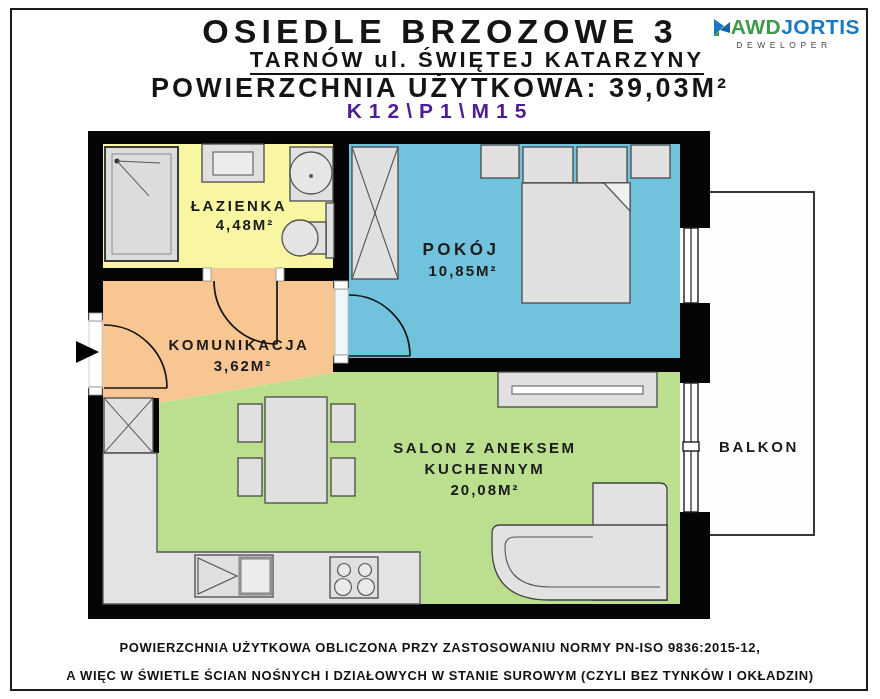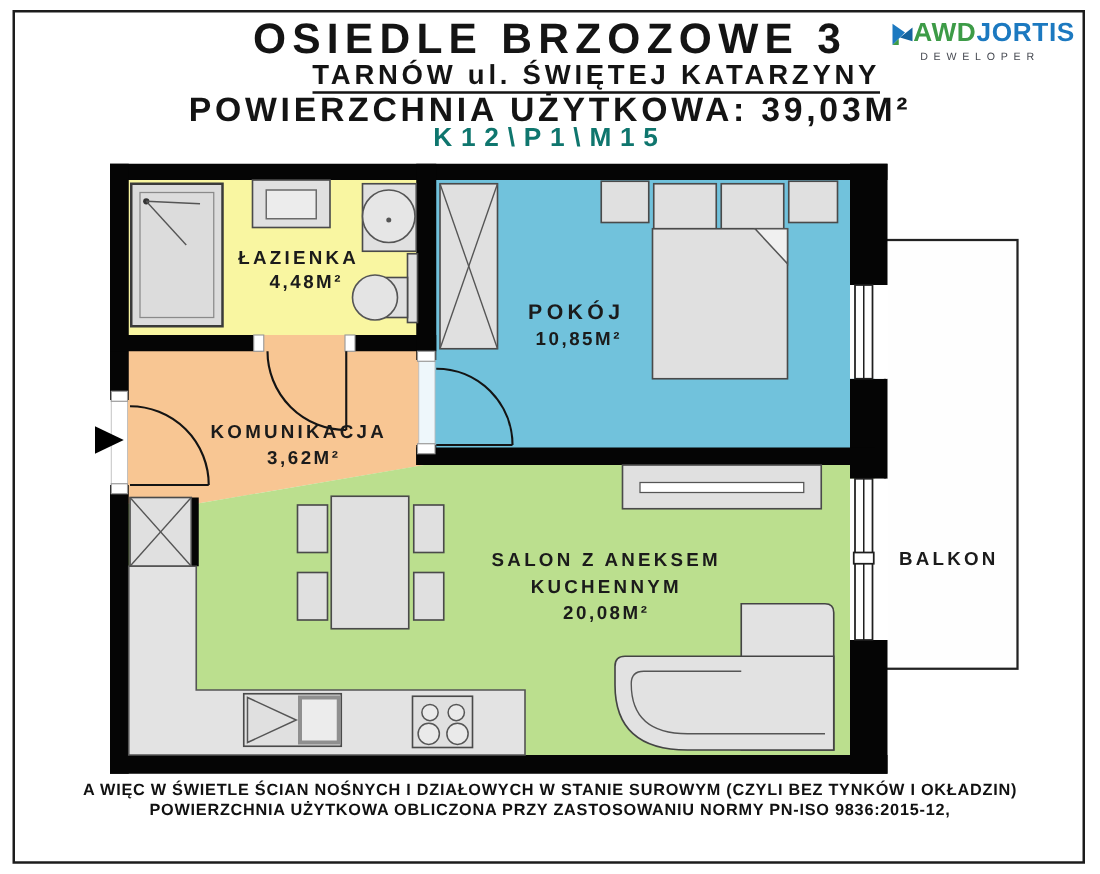--- a/index.html
+++ b/index.html
@@ -5,30 +5,30 @@
   html,body{margin:0;padding:0;background:#fff;}
   body{width:880px;height:699px;position:relative;overflow:hidden;
        font-family:"Liberation Sans", sans-serif;color:#141414;}
   .frame{position:absolute;left:10px;top:8px;width:854px;height:679px;
          border:2px solid #1c1c1c;background:#fff;}
   .hdr{position:absolute;left:0;width:880px;text-align:center;white-space:nowrap;}
   .title{top:12px;font-size:34px;font-weight:bold;letter-spacing:5px;}
   .subtitle{top:47px;font-size:22px;font-weight:bold;letter-spacing:3px;padding-left:37px;}
   .subtitle span{border-bottom:2px solid #141414;padding-bottom:1px;}
   .area-line{top:73px;font-size:27px;font-weight:bold;letter-spacing:3px;}
-  .unit-code{top:99px;font-size:21px;font-weight:bold;letter-spacing:7px;color:#0f766e;}
+  .unit-code{top:99px;font-size:21px;font-weight:bold;letter-spacing:7px;color:#4c1d95;}
   .logo{position:absolute;top:15px;right:20px;width:150px;}
   .logo-row{display:flex;align-items:center;justify-content:flex-end;}
   .logo-text{font-size:21px;font-weight:bold;letter-spacing:0.5px;}
   .logo-awd{color:#3D9B47;} .logo-jortis{color:#1C79C0;}
   .logo-tag{font-size:8.5px;letter-spacing:4.6px;color:#474A52;text-align:center;
             margin-top:1px;padding-right:2px;}
   .ftr{position:absolute;left:0;width:880px;text-align:center;white-space:nowrap;
        font-size:13px;font-weight:bold;letter-spacing:0.6px;color:#111;}
-  .ftr1{top:640px;} .ftr2{top:624px;}
+  .ftr1{top:640px;} .ftr2{top:668px;}
   svg{position:absolute;left:0;top:0;}
   svg text{font-family:"Liberation Sans", sans-serif;fill:#1b1b1b;}
   .room-name{font-size:15px;letter-spacing:2.6px;font-weight:bold;}
   .room-area{font-size:15px;letter-spacing:2px;font-weight:bold;}
   .pokoj-name{font-size:17px;letter-spacing:3.5px;font-weight:bold;}
   .furn{fill:#E0E0E0;stroke:#4a4a4a;stroke-width:1.3;}
   .furn-light{fill:#ECECEC;stroke:#6a6a6a;stroke-width:1.2;}
   .thin{fill:none;stroke:#555;stroke-width:1.1;}
   .door{fill:none;stroke:#141414;stroke-width:1.7;}
   .jamb{fill:#ffffff;stroke:#9a9a9a;stroke-width:0.9;}

